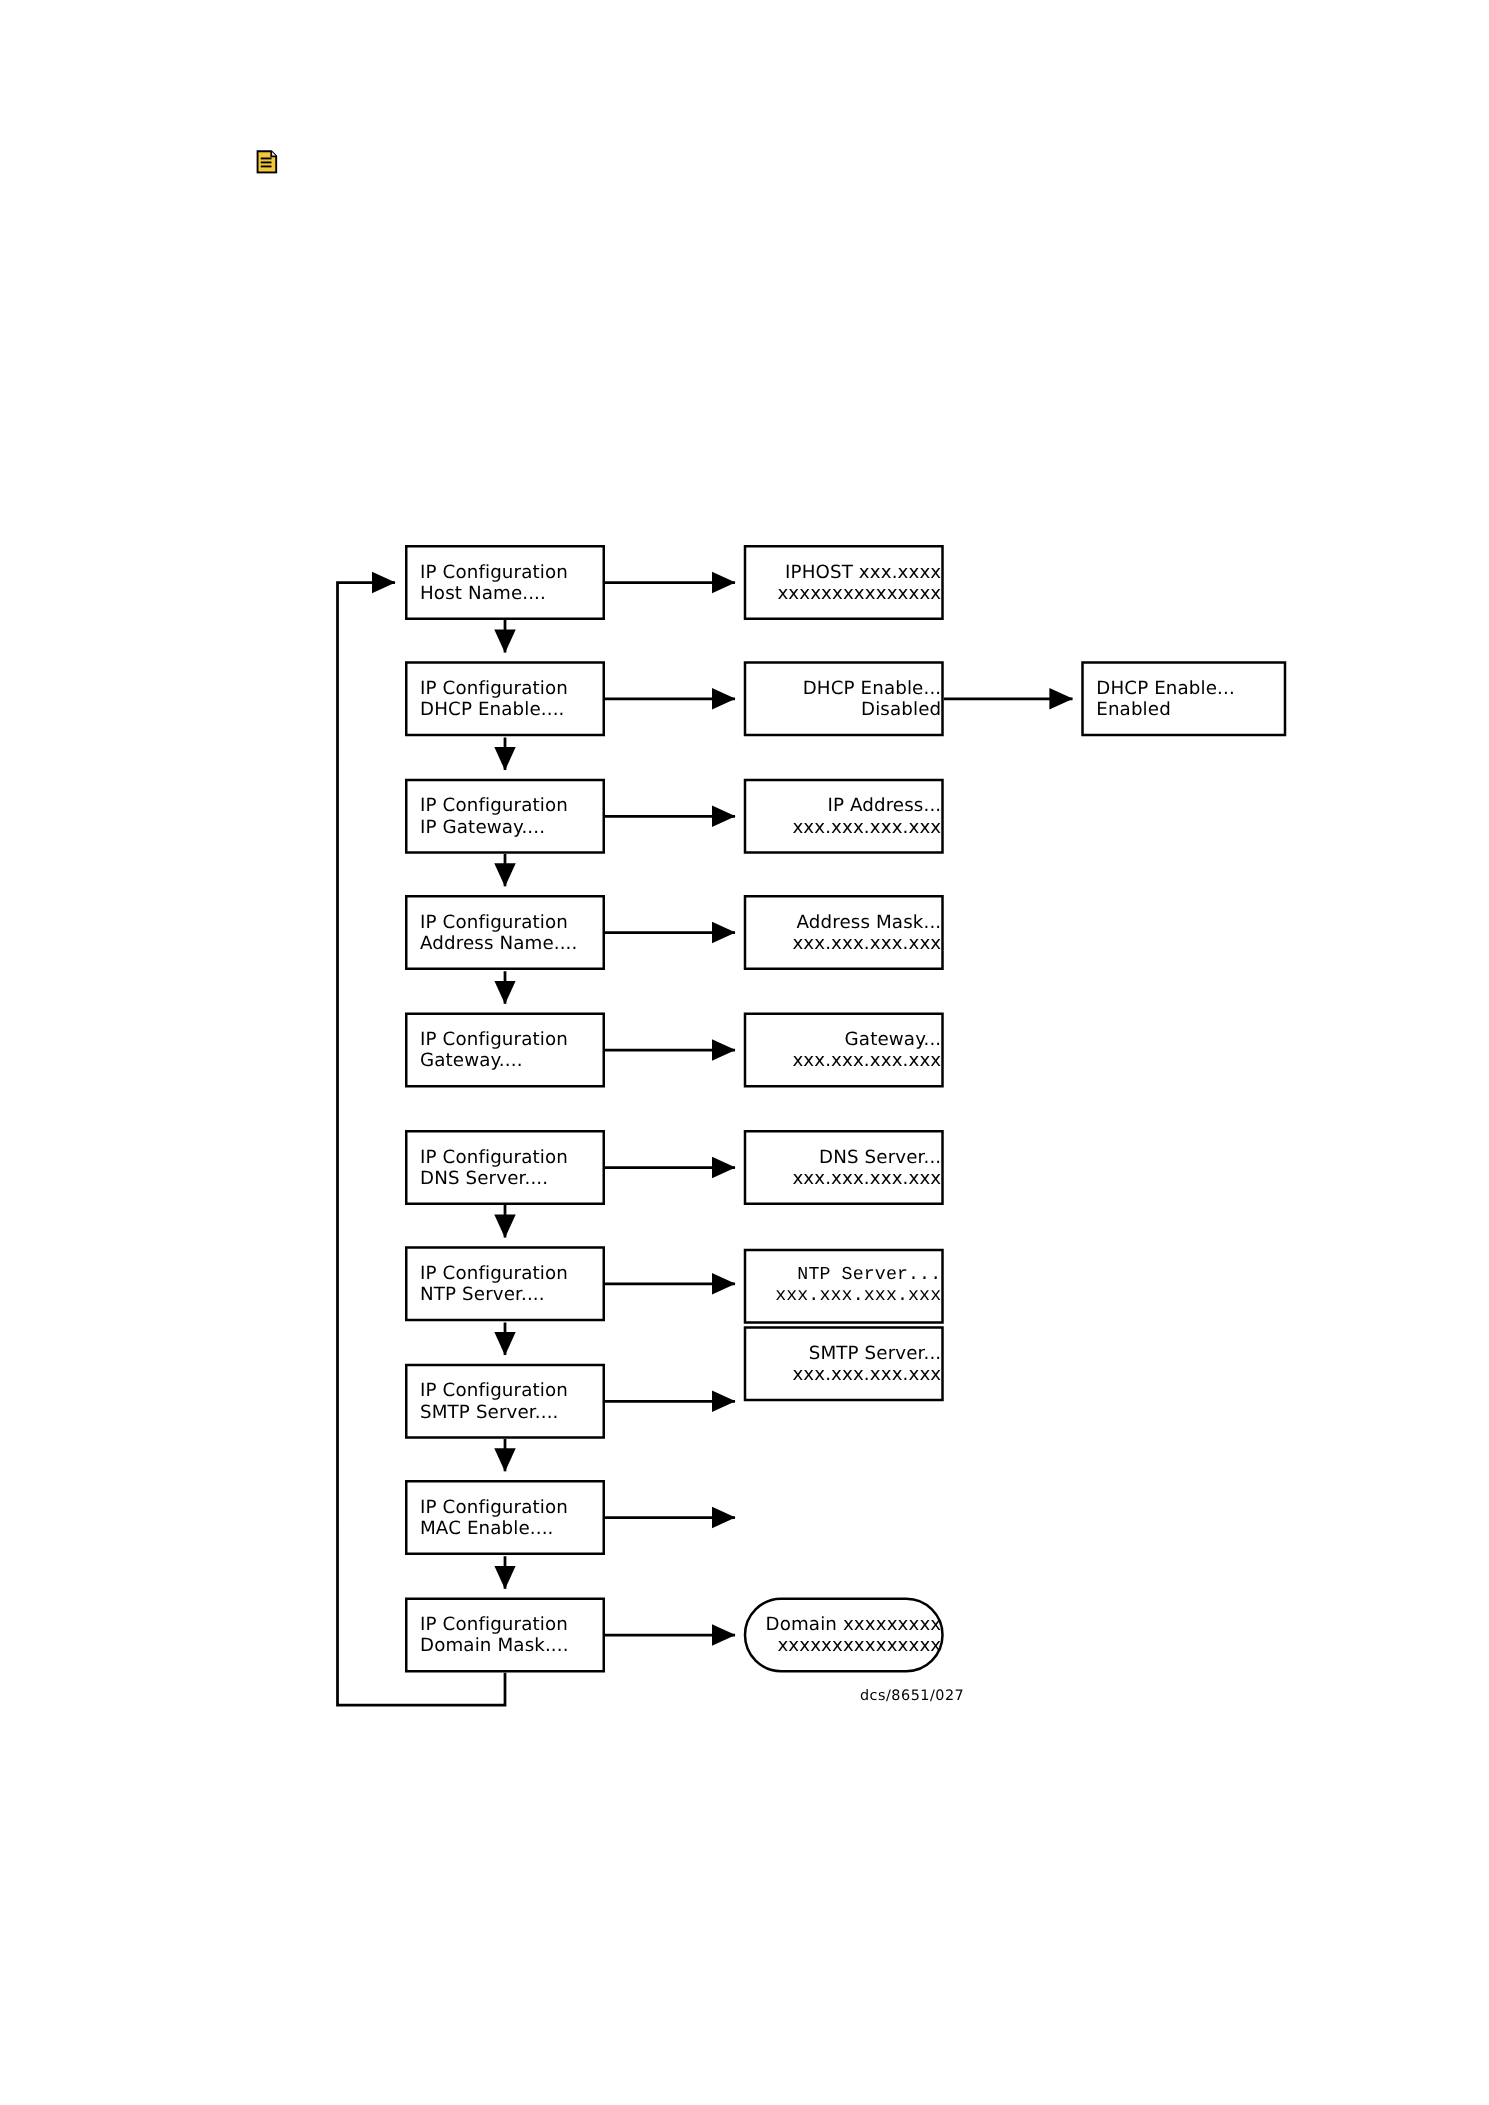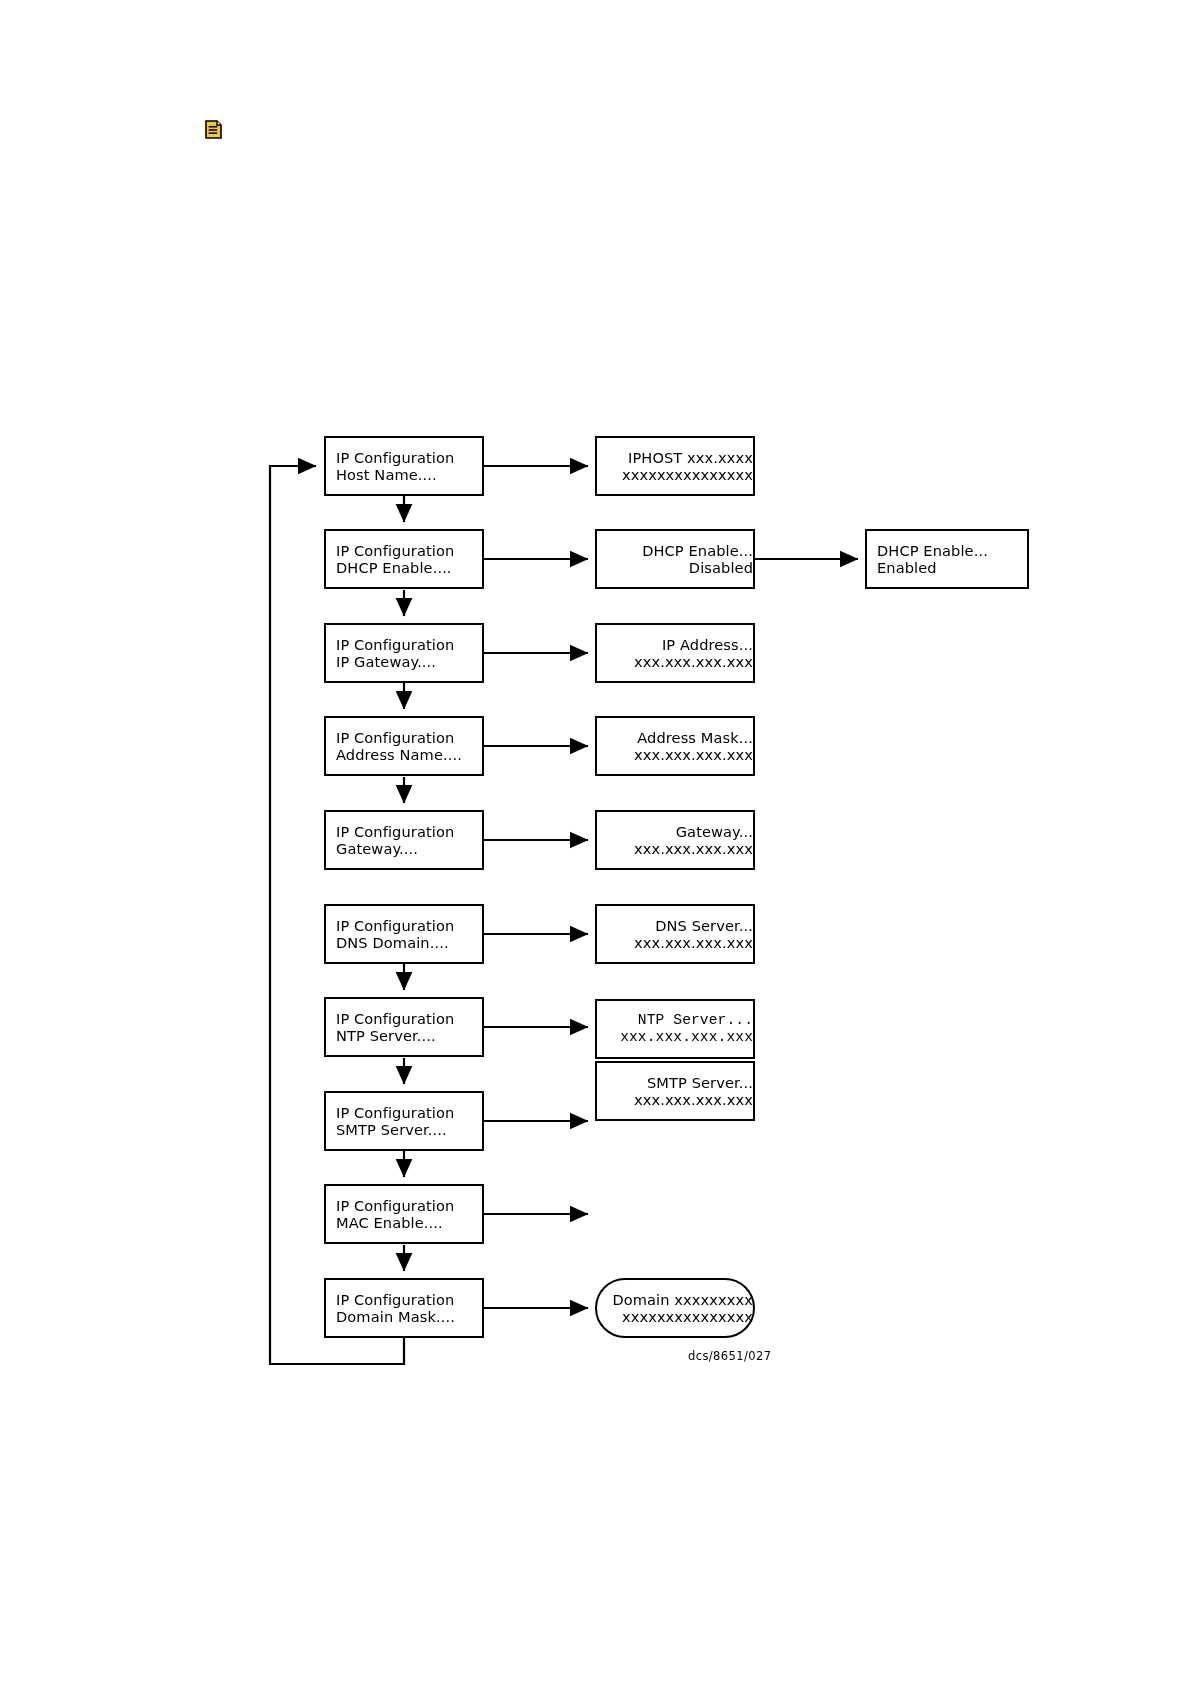--- a/index.html
+++ b/index.html
@@ -165,21 +165,21 @@
     <span class="ln">IP Configuration</span>
     <span class="ln">Gateway....</span>
   </div>
   <div class="node col-mid h-box" style="top:392px;">
     <span class="ln">Gateway...</span>
     <span class="ln">xxx.xxx.xxx.xxx</span>
   </div>
 
   <div class="node col-left h-box" style="top:486px;">
     <span class="ln">IP Configuration</span>
-    <span class="ln">DNS Domain....</span>
+    <span class="ln">DNS Server....</span>
   </div>
   <div class="node col-mid h-box" style="top:486px;">
     <span class="ln">DNS Server...</span>
     <span class="ln">xxx.xxx.xxx.xxx</span>
   </div>
 
   <div class="node col-left h-box" style="top:579px;">
     <span class="ln">IP Configuration</span>
     <span class="ln">NTP Server....</span>
   </div>

